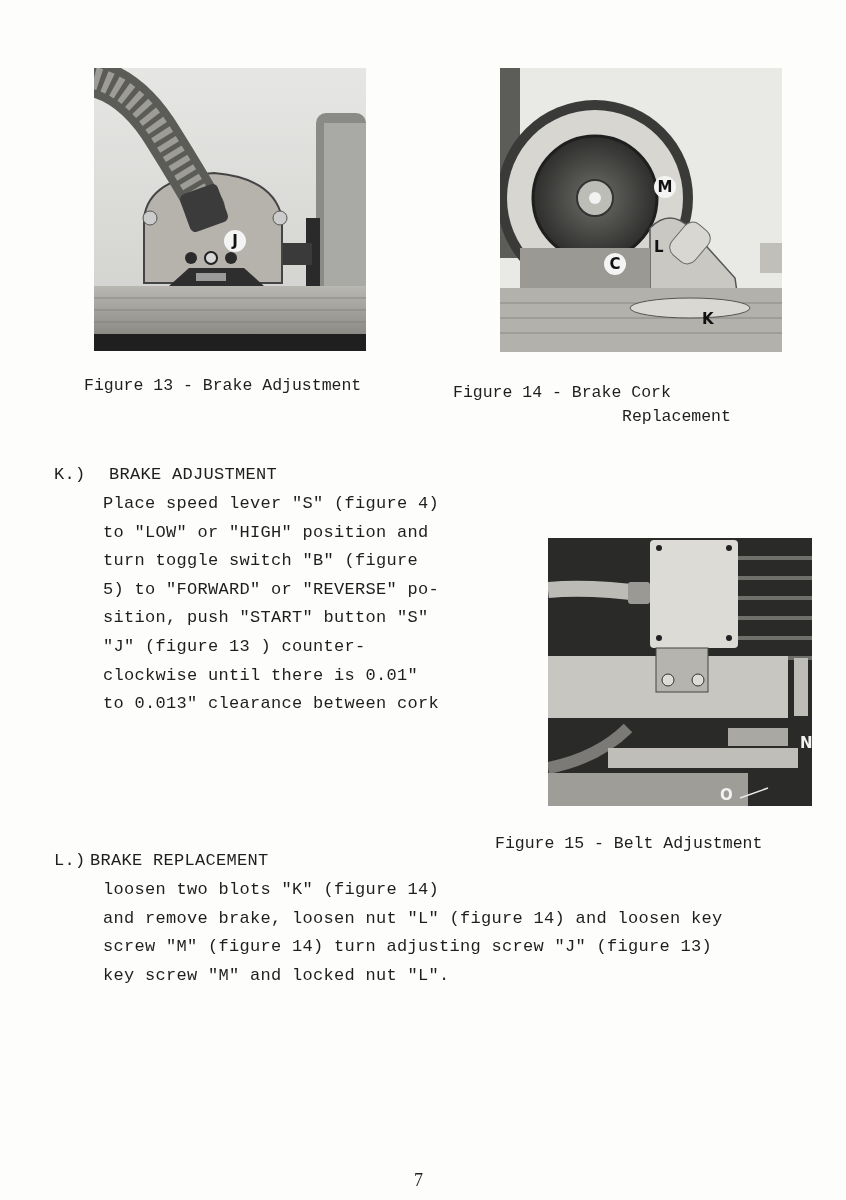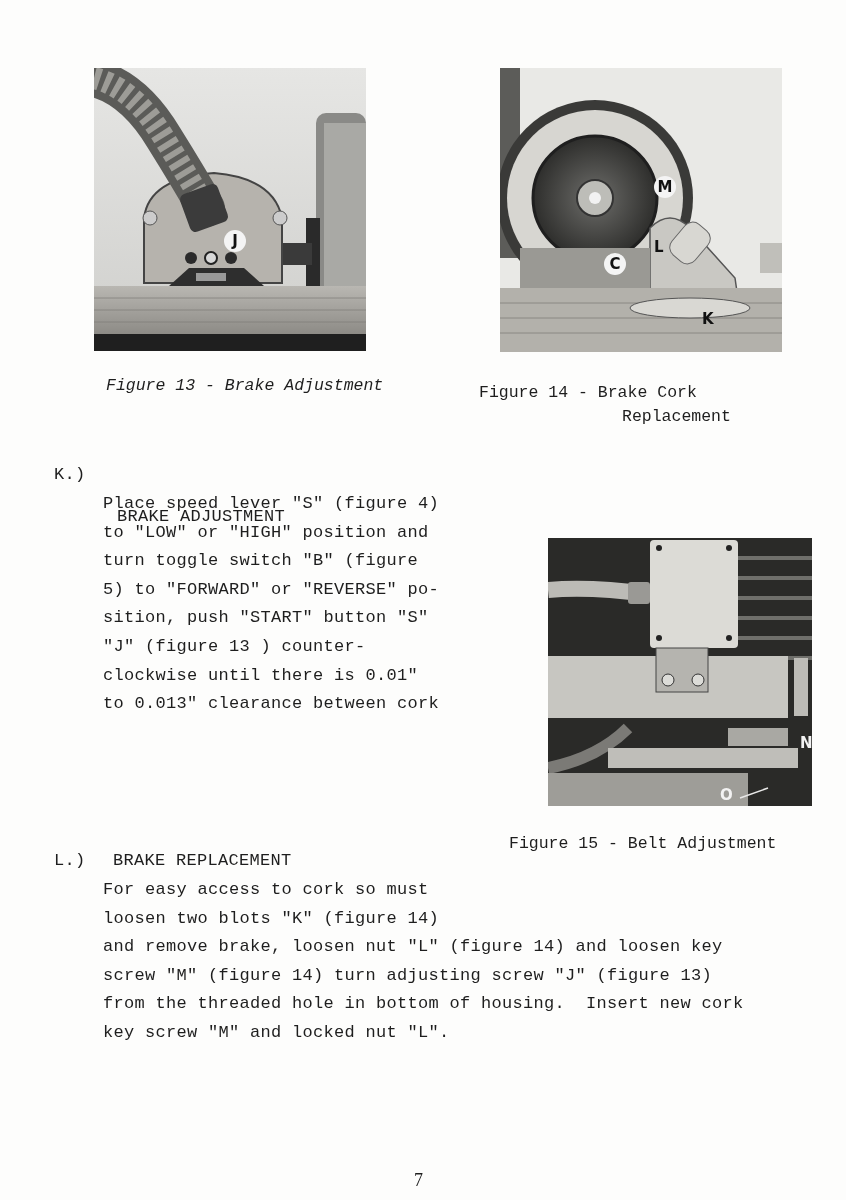--- a/index.html
+++ b/index.html
@@ -61,21 +61,21 @@
     <path d="M0 10 Q40 20 70 70 Q95 110 112 140" stroke="#5b5b58" stroke-width="38" fill="none" stroke-linecap="round"></path>
     <path d="M0 10 Q40 20 70 70 Q95 110 112 140" stroke="#9d9c97" stroke-width="22" fill="none" stroke-dasharray="6 5"></path>
     <rect x="90" y="120" width="40" height="40" rx="6" fill="#3b3b3b" transform="rotate(-20 110 140)"></rect>
 
     <rect x="0" y="218" width="272" height="48" fill="url(#wood13)"></rect>
     <path d="M0 230 H272 M0 242 H272 M0 254 H272" stroke="#7d7b77" stroke-width="1" opacity="0.7"></path>
     <rect x="0" y="266" width="272" height="17" fill="#1f1f1f"></rect>
   </svg>
   <div class="callout" style="left:130px; top:162px;">J</div>
 </div>
-<div class="abs cap" style="left:106px; top:374px;font-style:italic;">Figure 13 - Brake Adjustment</div>
+<div class="abs cap" style="left:84px; top:374px;">Figure 13 - Brake Adjustment</div>
 
 <div class="photo" style="left:500px; top:68px; width:282px; height:284px;">
   <svg viewBox="0 0 282 284" preserveAspectRatio="none">
     <defs>
       <radialGradient id="drum14" cx="0.5" cy="0.5" r="0.5">
         <stop offset="0" stop-color="#6d6d6a"></stop>
           <stop offset="1" stop-color="#2e2e2c"></stop>
       </radialGradient>
     </defs>
     <rect width="282" height="284" fill="#e9e9e6"></rect>
@@ -94,25 +94,25 @@
     <rect x="0" y="220" width="282" height="64" fill="#b3b1ab"></rect>
     <path d="M0 235 H282 M0 250 H282 M0 265 H282" stroke="#8a8883" stroke-width="1"></path>
     <ellipse cx="190" cy="240" rx="60" ry="10" fill="#d9d8d3" stroke="#555"></ellipse>
     <rect x="260" y="175" width="22" height="30" fill="#c0bfba"></rect>
   </svg>
   <div class="callout" style="left:154px; top:108px;">M</div>
   <div class="plain-letter" style="left:154px; top:170px;">L</div>
   <div class="callout" style="left:104px; top:185px;">C</div>
   <div class="plain-letter" style="left:202px; top:242px;">K</div>
 </div>
-<div class="abs cap" style="left:479px; top:381px;text-align:right;">Figure 14 - Brake Cork</div>
+<div class="abs cap" style="left:453px; top:381px;text-align:right;">Figure 14 - Brake Cork</div>
 <div class="abs cap" style="left:622px; top:405px;">Replacement</div>
 
 <div class="abs txt" style="left:54px; top:461px;">K.)</div>
-<div class="abs txt" style="left:117px; top:461px;margin-top:42px;">BRAKE ADJUSTMENT</div>
+<div class="abs txt" style="left:109px; top:461px;">BRAKE ADJUSTMENT</div>
 <div class="abs" style="left:103px; top:490px;">
   <div class="txt">Place speed lever "S" (figure 4)</div>
   <div class="txt">to "LOW" or "HIGH" position and</div>
   <div class="txt">turn toggle switch "B" (figure</div>
   <div class="txt">5) to "FORWARD" or "REVERSE" po-</div>
   <div class="txt">sition, push "START" button "S"</div>
   <div class="txt">"J" (figure 13 ) counter-</div>
   <div class="txt">clockwise until there is 0.01"</div>
   <div class="txt">to 0.013" clearance between cork</div>
 </div>
@@ -147,26 +147,24 @@
 
     <path d="M0 230 Q50 220 80 190" stroke="#7b7a76" stroke-width="12" fill="none"></path>
     <rect x="60" y="210" width="190" height="20" fill="#bfbeb9"></rect>
     <rect x="180" y="190" width="60" height="18" fill="#a9a8a3"></rect>
     <rect x="0" y="235" width="200" height="33" fill="#9e9d98"></rect>
     <line x1="192" y1="260" x2="220" y2="250" stroke="#e8e8e8" stroke-width="1.5"></line>
   </svg>
   <div class="plain-letter white" style="left:252px; top:196px;">N</div>
   <div class="plain-letter white" style="left:172px; top:248px;">O</div>
 </div>
-<div class="abs cap" style="left:509px; top:832px;text-align:right;">Figure 15 - Belt Adjustment</div>
+<div class="abs cap" style="left:495px; top:832px;text-align:right;">Figure 15 - Belt Adjustment</div>
 
 <div class="abs txt" style="left:54px; top:847px;">L.)</div>
-<div class="abs txt" style="left:113px; top:847px;">BRAKE REPLACEMENT</div>
+<div class="abs txt" style="left:90px; top:847px;">BRAKE REPLACEMENT</div>
 <div class="abs" style="left:103px; top:876px;">
-  <div class="txt">For easy access to cork so must</div>
   <div class="txt">loosen two blots "K" (figure 14)</div>
   <div class="txt">and remove brake, loosen nut "L" (figure 14) and loosen key</div>
   <div class="txt">screw "M" (figure 14) turn adjusting screw "J" (figure 13)</div>
-  <div class="txt">from the threaded hole in bottom of housing.  Insert new cork</div>
   <div class="txt">key screw "M" and locked nut "L".</div>
 </div>
 
 <div class="abs" style="left:414px; top:1170px; font-family:'Liberation Serif', serif; font-size:18px;">7</div>
 
 </body></html>

